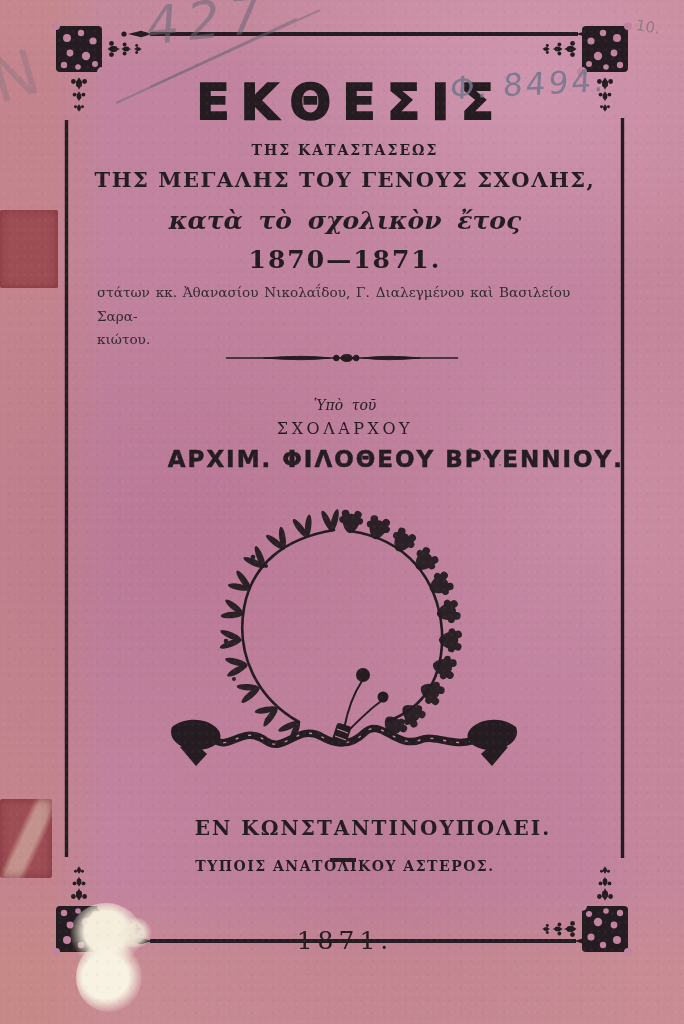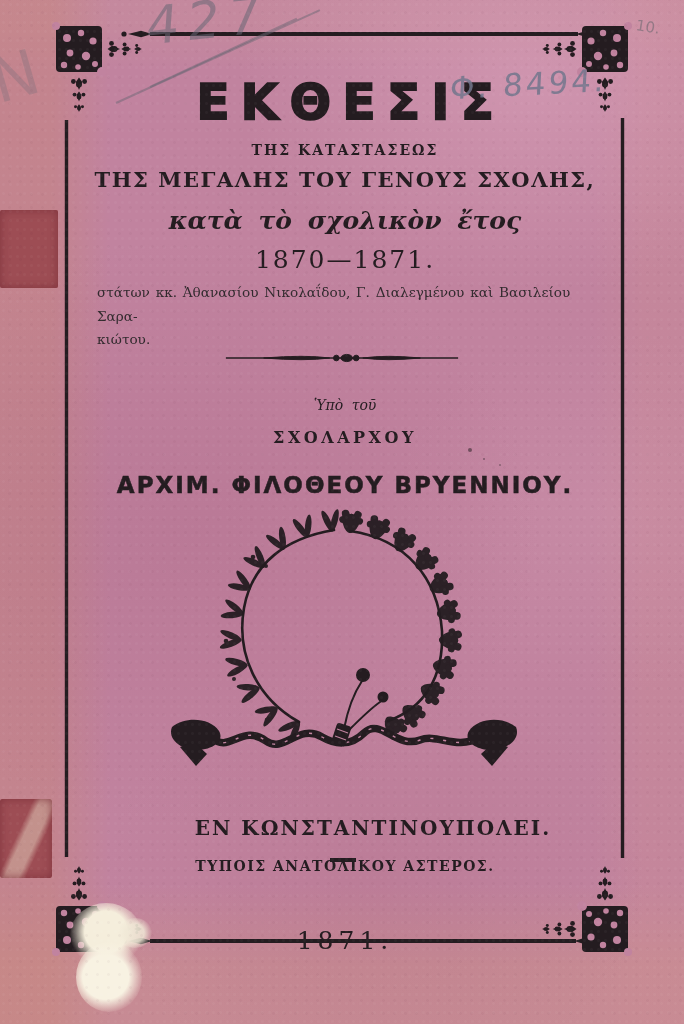--- a/index.html
+++ b/index.html
@@ -19,28 +19,28 @@
   }
   .abs{position:absolute;}
   .ctr{left:66px;width:558px;text-align:center;margin-top:20px;}
   .ink{color:#241c20;}
   
   .title{top:54px;font-family:"DejaVu Sans",sans-serif;font-weight:800;font-size:49px;
          letter-spacing:11px;-webkit-text-stroke:1.6px #241c20;text-indent:11px;}
   .sub1{top:122px;font-weight:bold;font-size:14px;letter-spacing:2px;}
   .sub2{top:147px;font-weight:bold;font-size:21px;letter-spacing:1.5px;}
   .sub3{top:186px;font-style:italic;font-weight:600;font-size:25px;word-spacing:7px;}
-  .years{top:225px;font-weight:normal;font-size:25px;letter-spacing:2px;}
+  .years{top:225px;font-weight:bold;font-size:25px;letter-spacing:2px;}
   .note{top:281px;left:76px;width:538px;font-size:13.6px;line-height:23.5px;color:#322a2e;
         word-spacing:1.5px;text-align:left;}
   .note .l2,.note .l3{padding-left:21px;}
   .byintro{top:377px;font-size:14px;font-style:italic;word-spacing:4px;}
-  .byrole{top:408px;font-weight:bold;font-size:16px;letter-spacing:3.5px;}
-  .byname{top:452px;font-family:"DejaVu Sans",sans-serif;font-weight:bold;font-size:23px;
-          letter-spacing:2px;-webkit-text-stroke:.5px #241c20;}
+  .byrole{top:399px;font-weight:normal;font-size:16px;letter-spacing:3.5px;}
+  .byname{top:426px;font-family:"DejaVu Sans",sans-serif;font-weight:bold;font-size:23px;
+          letter-spacing:2px;text-align:right;-webkit-text-stroke:.5px #241c20;}
   .implace{top:796px;font-weight:bold;font-size:20px;letter-spacing:2px;padding-left:28px;}
   .impress{top:838px;font-weight:bold;font-size:14px;letter-spacing:1.5px;}
   .shortrule{top:858px;left:330px;width:26px;height:3.5px;background:#241c20;}
   .impyear{top:906px;font-weight:normal;font-size:25px;letter-spacing:5px;}
   
   .pencil{font-family:"DejaVu Sans",sans-serif;}
   .hw427{top:-10px;left:146px;font-size:52px;color:rgba(104,102,116,.55);
          transform:rotate(-6deg) skewX(-10deg);letter-spacing:8px;}
   .strike{height:2px;background:rgba(104,102,116,.48);transform-origin:left center;}
   .strikeA{top:102px;left:116px;width:224px;transform:rotate(-24.5deg);}

